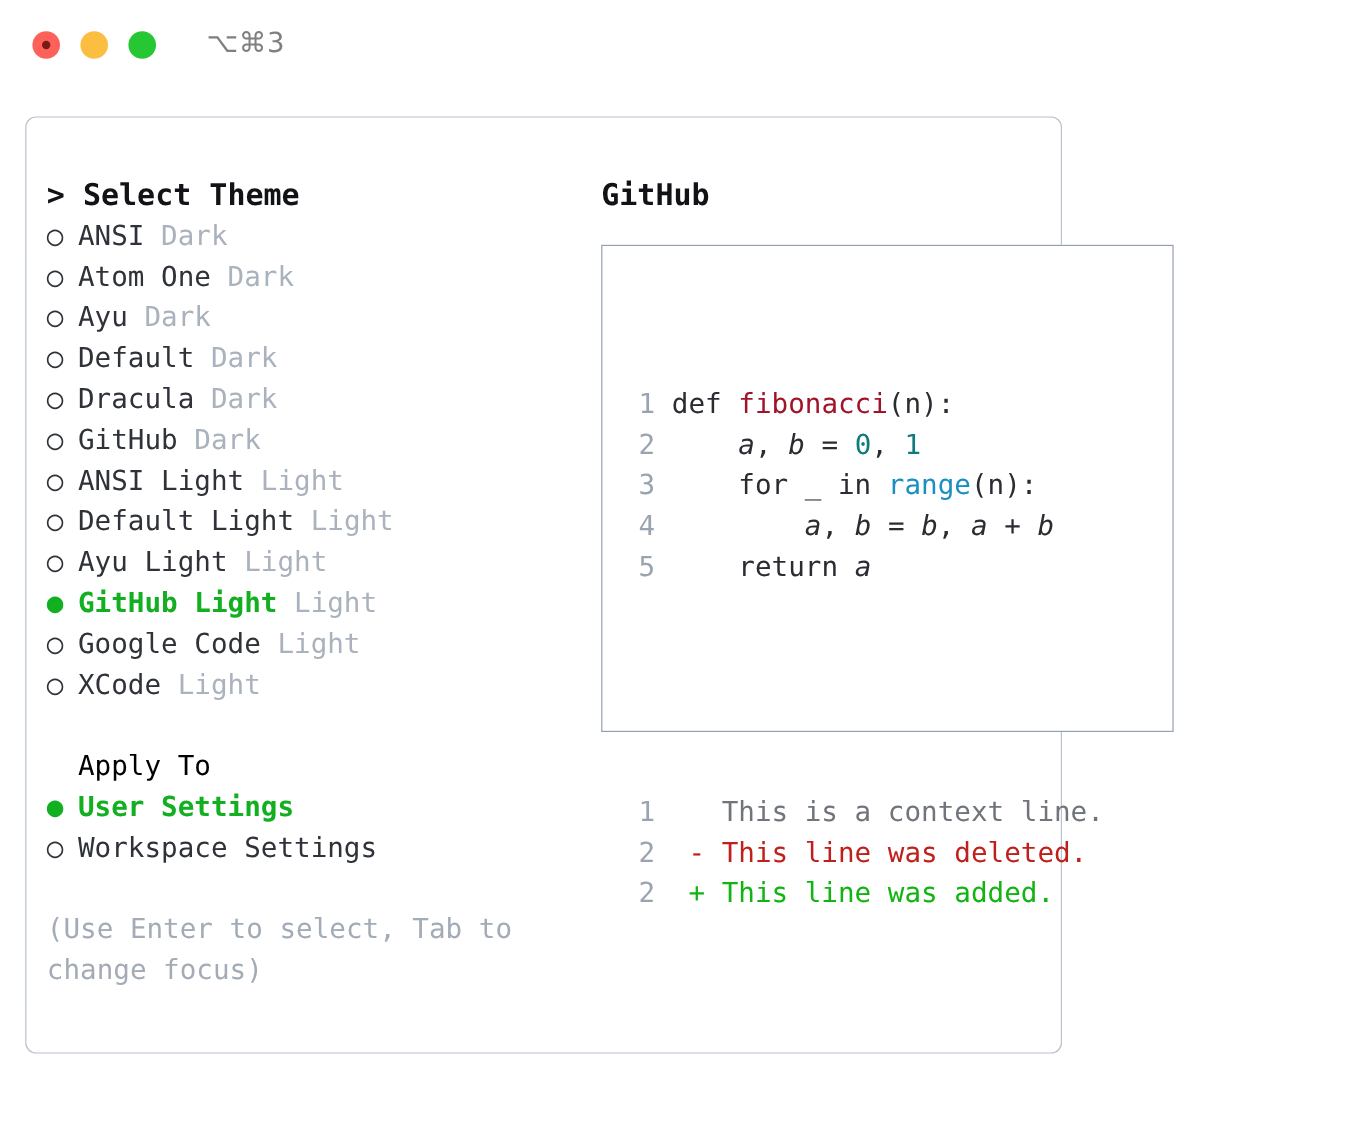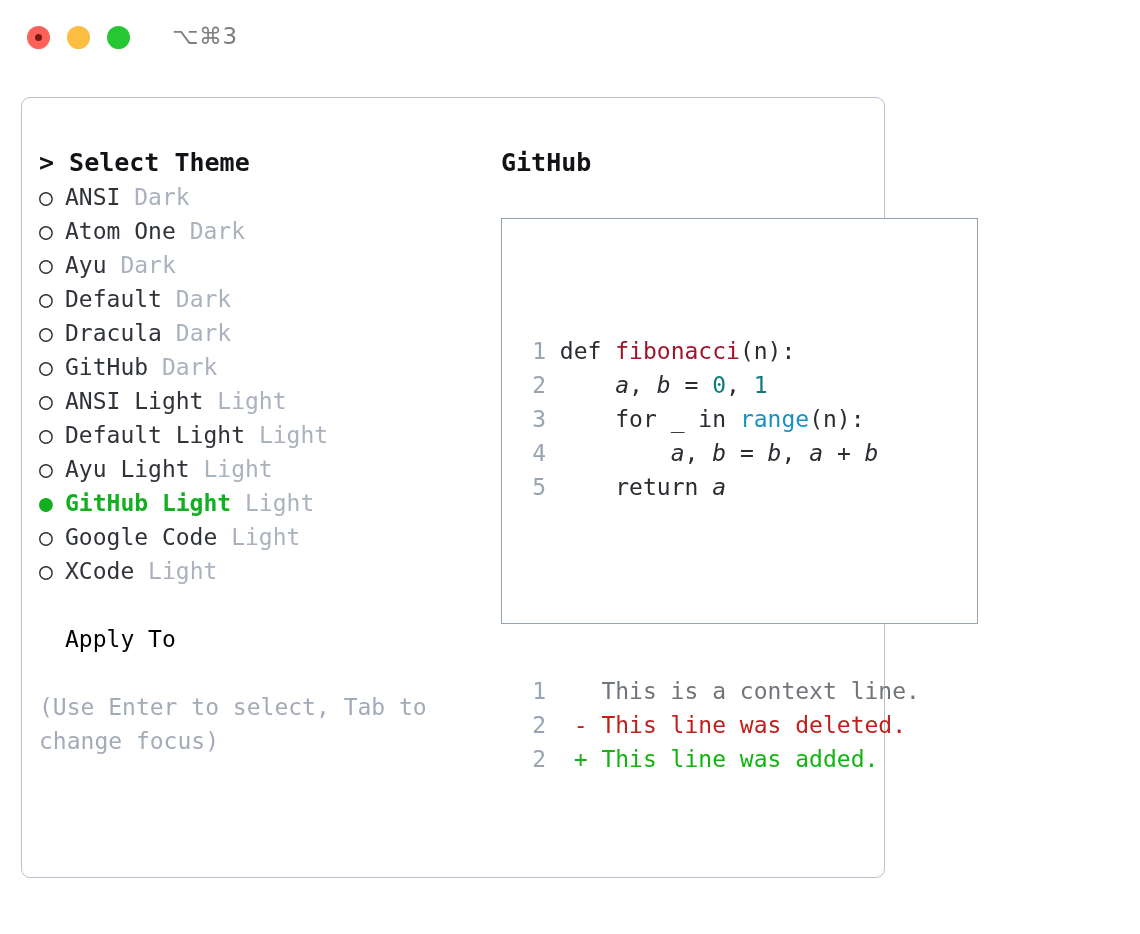--- a/index.html
+++ b/index.html
@@ -131,21 +131,21 @@
     left: 479px; top: 48px;
     width: 490px;
   }
   .preview-title {
     font-size: 25px;
     font-weight: bold;
     color: #111316;
     line-height: 34px;
   }
   .preview-box {
-    margin-top: 38px;
+    margin-top: 24px;
     width: 477px;
     height: 406px;
     border: 1.5px solid #96a1b0;
     box-sizing: border-box;
     background: #ffffff;
     position: relative;
   }
   .code {
     position: absolute;
     left: 14px; top: 47px;
@@ -202,20 +202,24 @@
           <div class="opt-row"><span class="marker">○</span><span class="opt-label">Ayu Light </span><span class="opt-variant">Light</span></div>
           <div class="opt-row selected"><span class="marker">●</span><span class="opt-label">GitHub Light </span><span class="opt-variant">Light</span></div>
           <div class="opt-row"><span class="marker">○</span><span class="opt-label">Google Code </span><span class="opt-variant">Light</span></div>
           <div class="opt-row"><span class="marker">○</span><span class="opt-label">XCode </span><span class="opt-variant">Light</span></div>
         </div>
 
       <div class="spacer-sm"></div>
 
       <div class="apply-header">Apply To</div>
 
+      <div id="apply-list">
+          <div class="opt-row selected"><span class="marker">●</span><span class="opt-label">User Settings</span></div>
+          <div class="opt-row"><span class="marker">○</span><span class="opt-label">Workspace Settings</span></div>
+        </div>
 
       <div class="spacer-sm"></div>
 
       <div class="hint">(Use Enter to select, Tab to change focus)</div>
     </div>
 
     <div class="right-col">
       <div class="preview-title">GitHub</div>
 
       <div class="preview-box">

